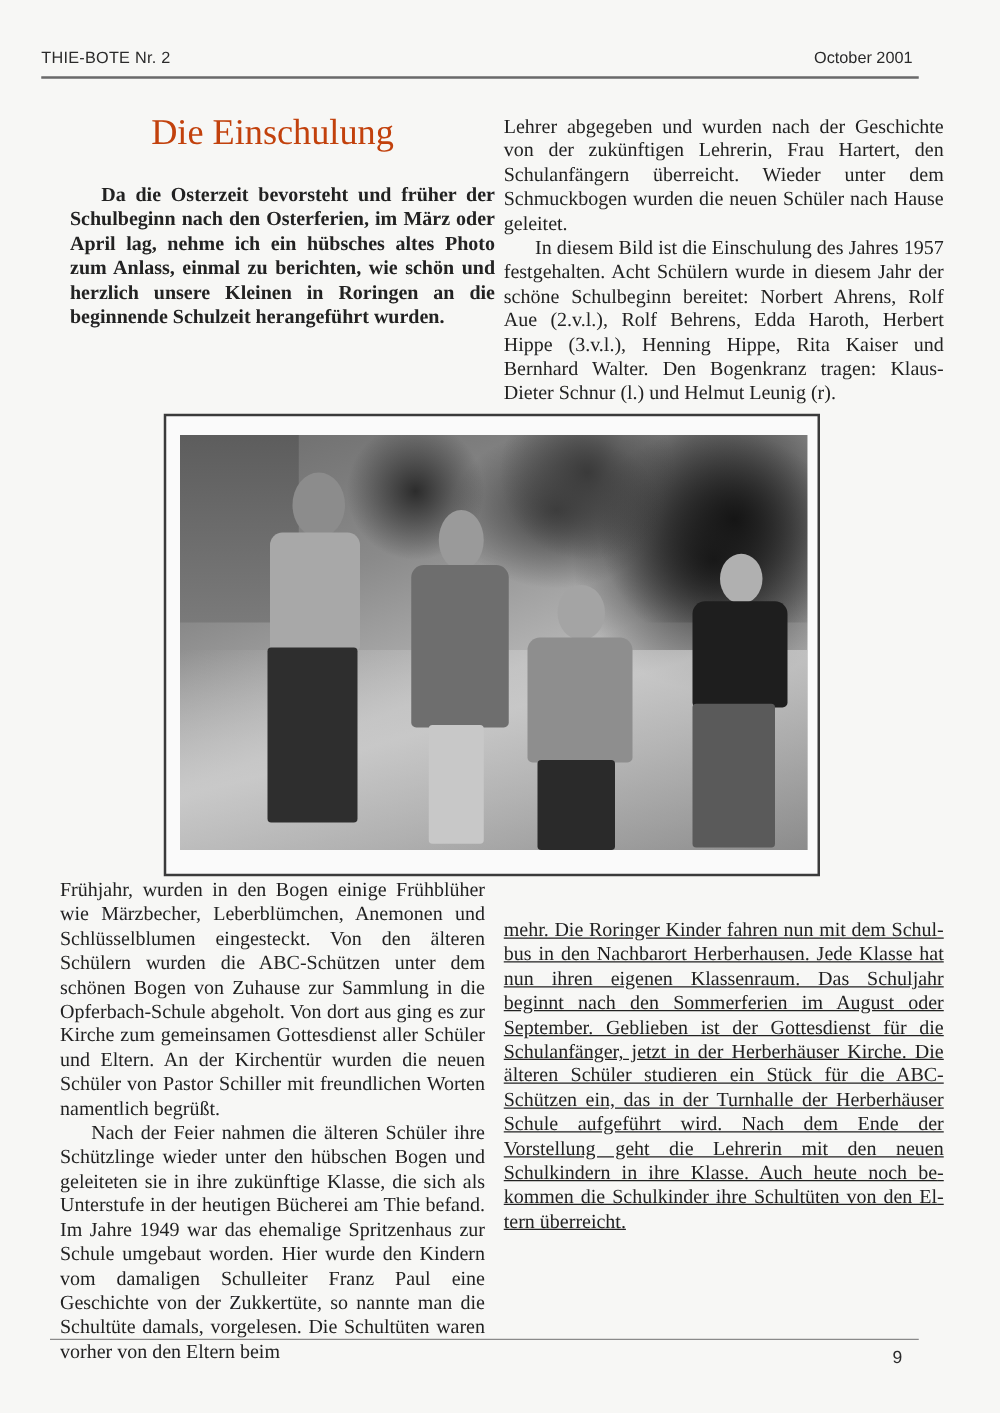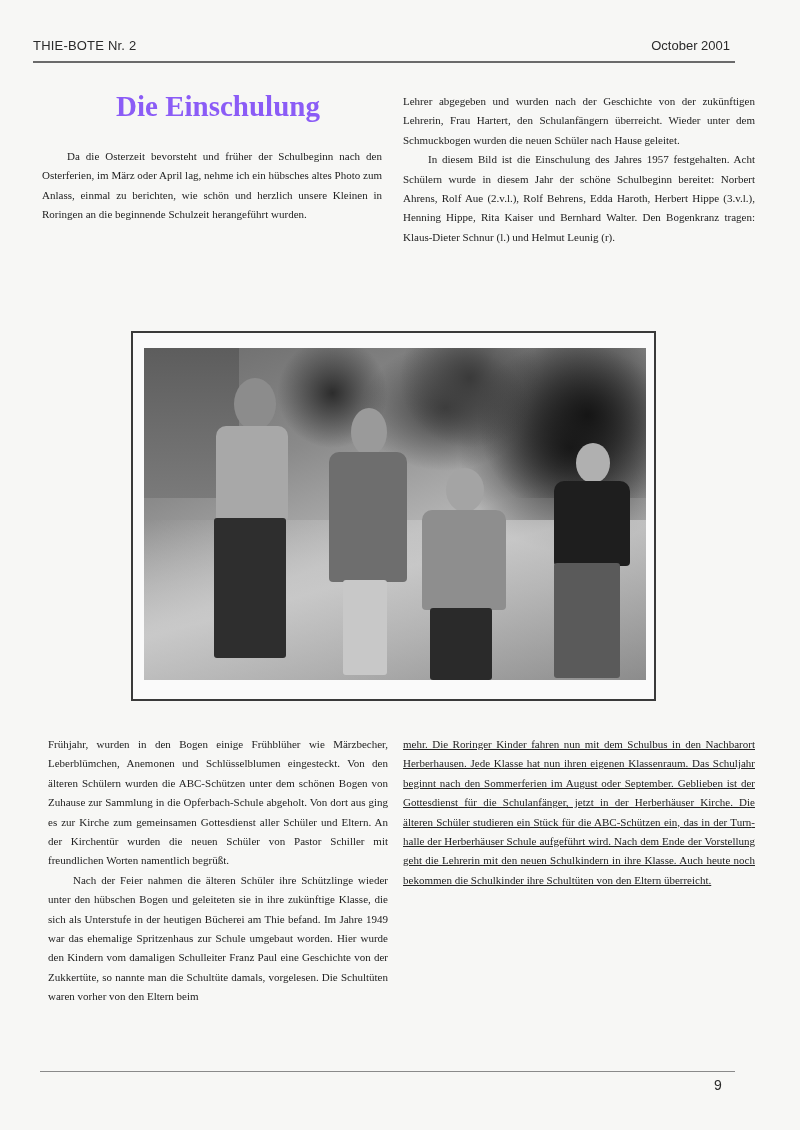--- a/index.html
+++ b/index.html
@@ -32,46 +32,46 @@
       width: 702px;
       height: 0;
       border-top: 2px solid #6a6a6a;
     }
     .rule.top { top: 61px; }
     .rule.bottom { top: 1071px; border-top: 1.5px solid #8a8a8a; left: 40px; width: 695px; }
 
     .col {
       position: absolute;
       font-family: "Liberation Serif", serif;
-      font-size: 11px;
+      font-size: 16px;
       line-height: 19.4px;
       text-align: justify;
       hyphens: manual;
       color: #222;
     }
     .col p { margin: 0; }
     .col p.indent { text-indent: 25px; }
 
     .title {
       position: absolute;
       left: 48px;
       top: 88px;
       width: 340px;
       text-align: center;
       font-family: "Liberation Serif", serif;
       font-size: 29px;
       line-height: 36px;
-      color: #8b5cf6;
+      color: #c2410c;
       margin: 0;
-      font-weight: bold;
+      font-weight: normal;
     }
 
-    #col-left-top   { left: 42px;  top: 147px; width: 340px; }
+    #col-left-top   { left: 56px;  top: 147px; width: 340px; font-weight: bold; }
     #col-right-top  { left: 403px; top: 92px;  width: 352px; }
-    #col-left-bottom  { left: 48px;  top: 735px; width: 340px; }
+    #col-left-bottom  { left: 48px;  top: 703px; width: 340px; }
     #col-right-bottom { left: 403px; top: 735px; width: 352px; text-decoration: underline; }
 
     .photo-frame {
       position: absolute;
       left: 131px;
       top: 331px;
       width: 521px;
       height: 366px;
       border: 2px solid #3a3a3a;
       background: #fafafa;

